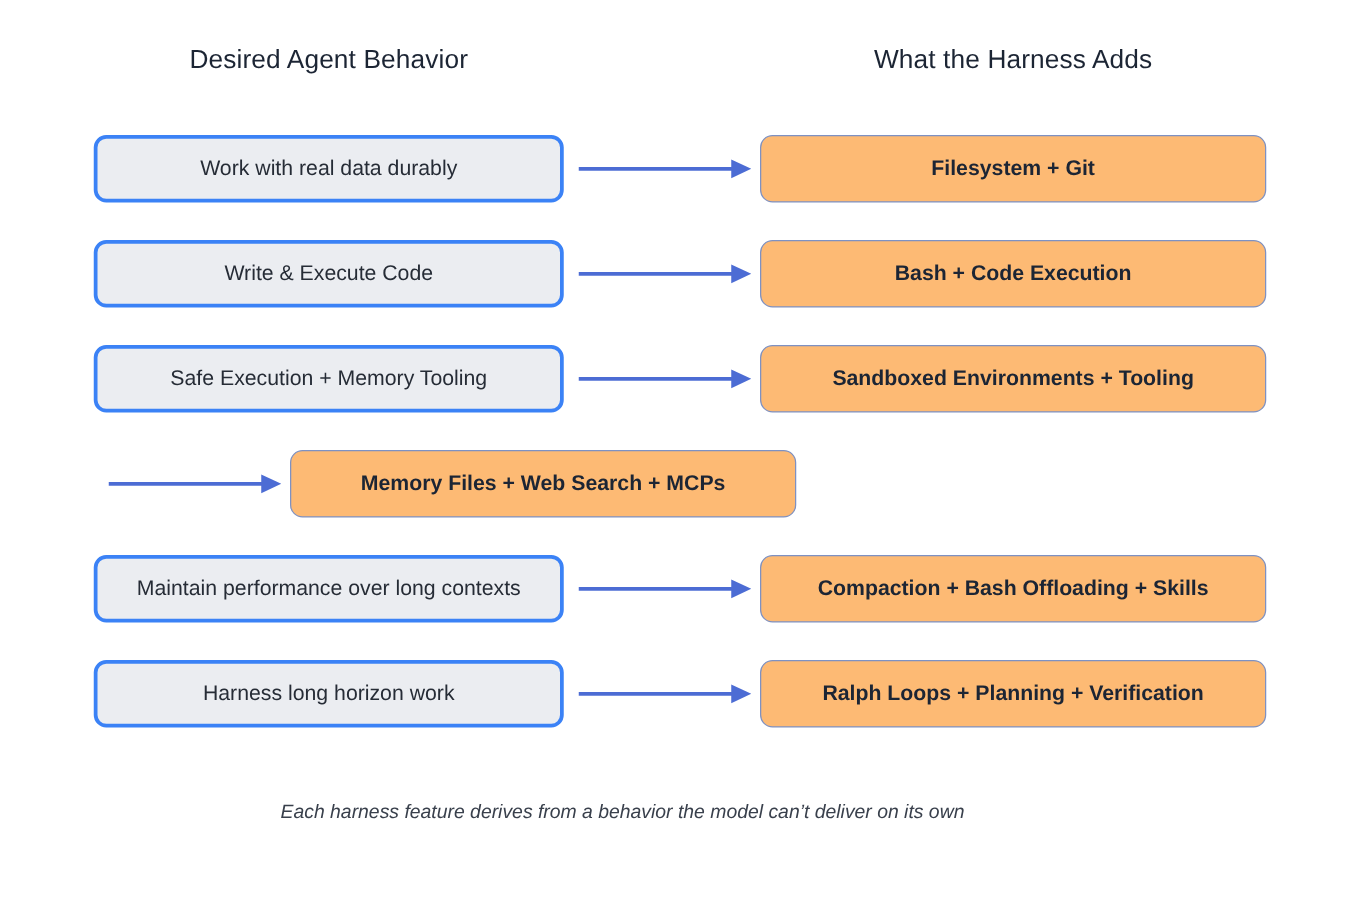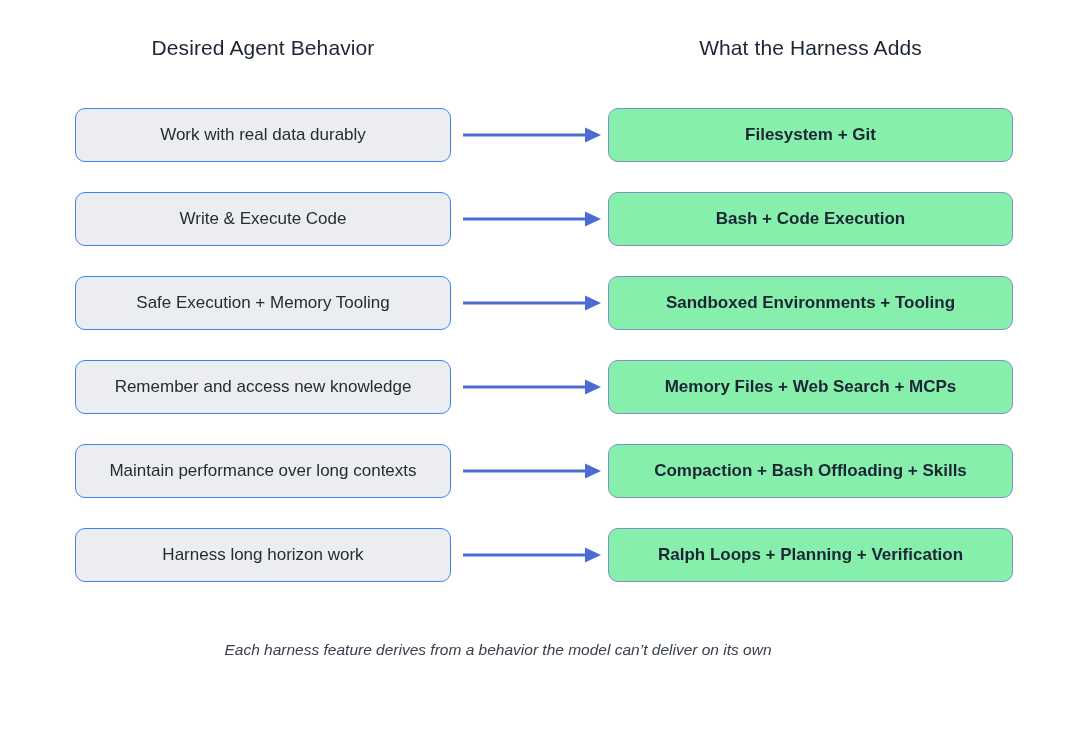--- a/index.html
+++ b/index.html
@@ -49,27 +49,27 @@
     display: flex;
     align-items: center;
     justify-content: center;
     font-size: 17px;
     text-align: center;
     padding: 0 10px;
   }
   .box.behavior {
     width: 376px;
     background: #ebedf1;
-    border: 1px solid #3b82f6;
+    border: 3px solid #3b82f6;
     color: #262c36;
     font-weight: normal;
   }
   .box.harness {
     width: 405px;
-    background: #86efac;
+    background: #fdba74;
     border: 1.5px solid #7e91c2;
     color: #1c2534;
     font-weight: bold;
     text-align: right;
   }
   .arrow-cell {
     width: 157px;
     height: 54px;
     display: flex;
     align-items: center;
@@ -127,21 +127,20 @@
       <div class="arrow-cell">
         <svg width="157" height="54">
           <line x1="12" y1="27" x2="136" y2="27" stroke-width="3" stroke="#4c6cd4"></line>
           <polygon points="134,19.5 150,27 134,34.5" fill="#4c6cd4"></polygon>
         </svg>
       </div>
       <div class="box harness">Sandboxed Environments + Tooling</div>
     </div>
 
     <div class="row">
-      <div class="box behavior">Remember and access new knowledge</div>
       <div class="arrow-cell">
         <svg width="157" height="54">
           <line x1="12" y1="27" x2="136" y2="27" stroke-width="3" stroke="#4c6cd4"></line>
           <polygon points="134,19.5 150,27 134,34.5" fill="#4c6cd4"></polygon>
         </svg>
       </div>
       <div class="box harness">Memory Files + Web Search + MCPs</div>
     </div>
 
     <div class="row">

